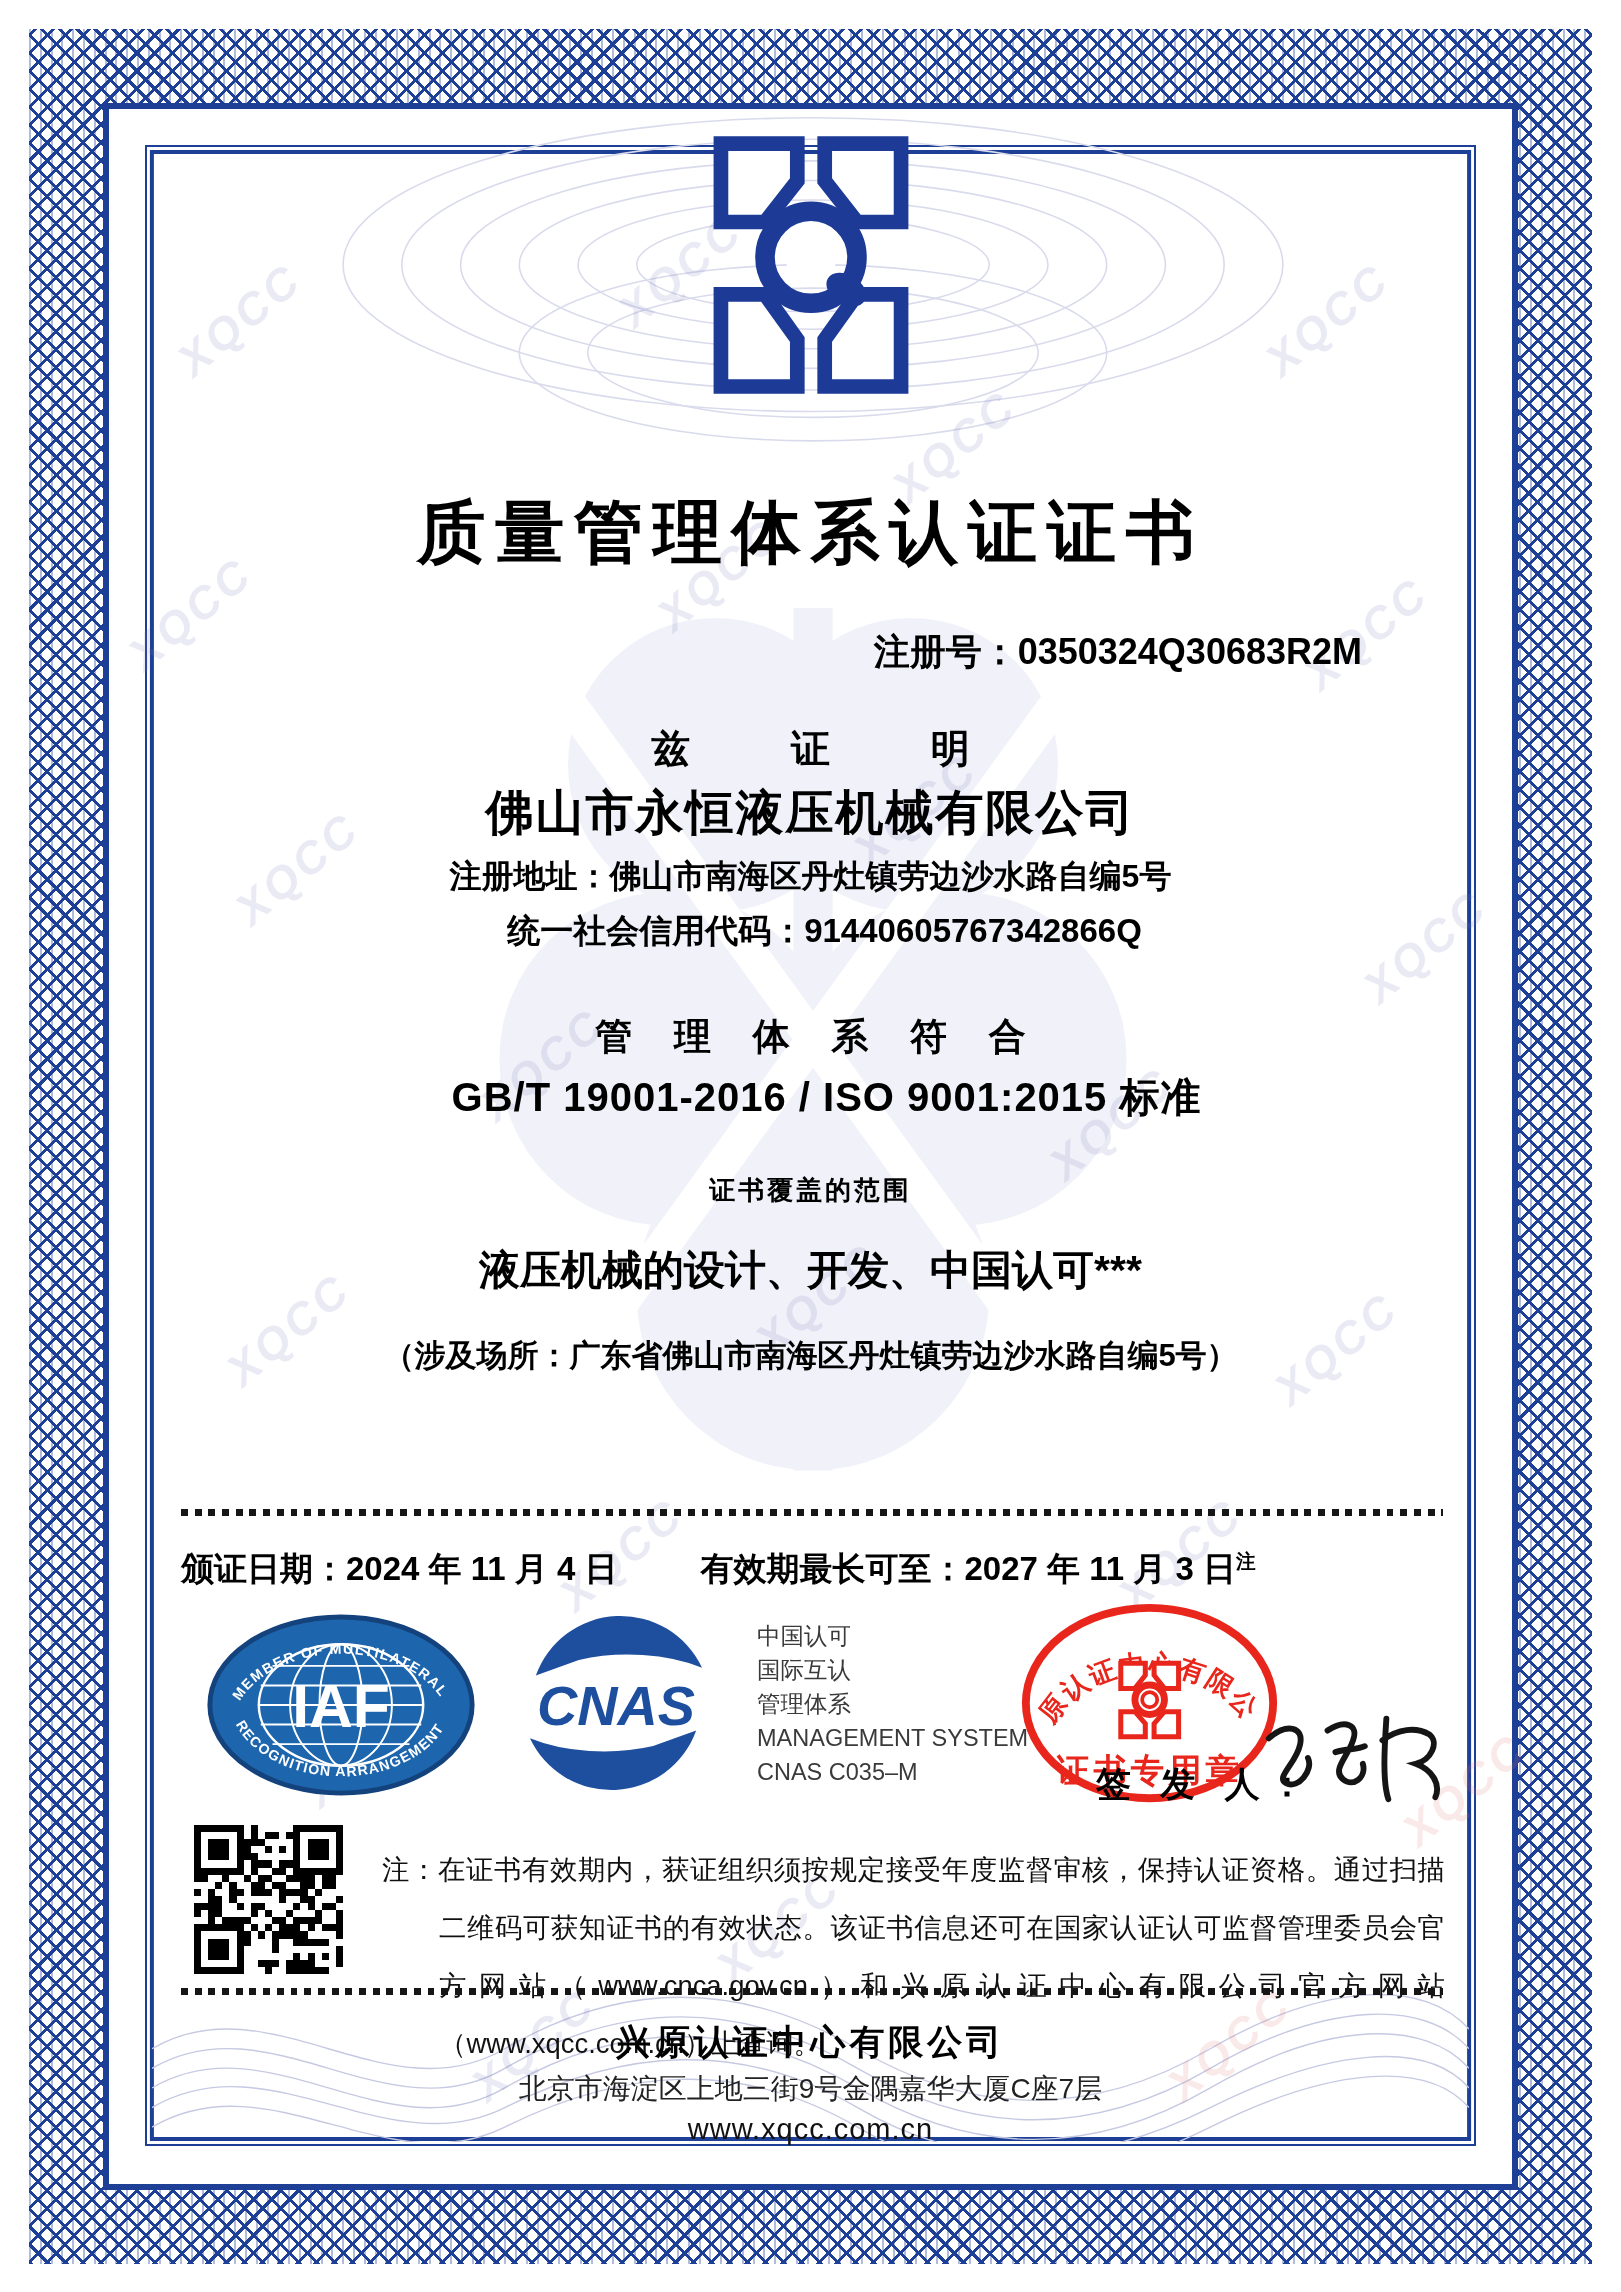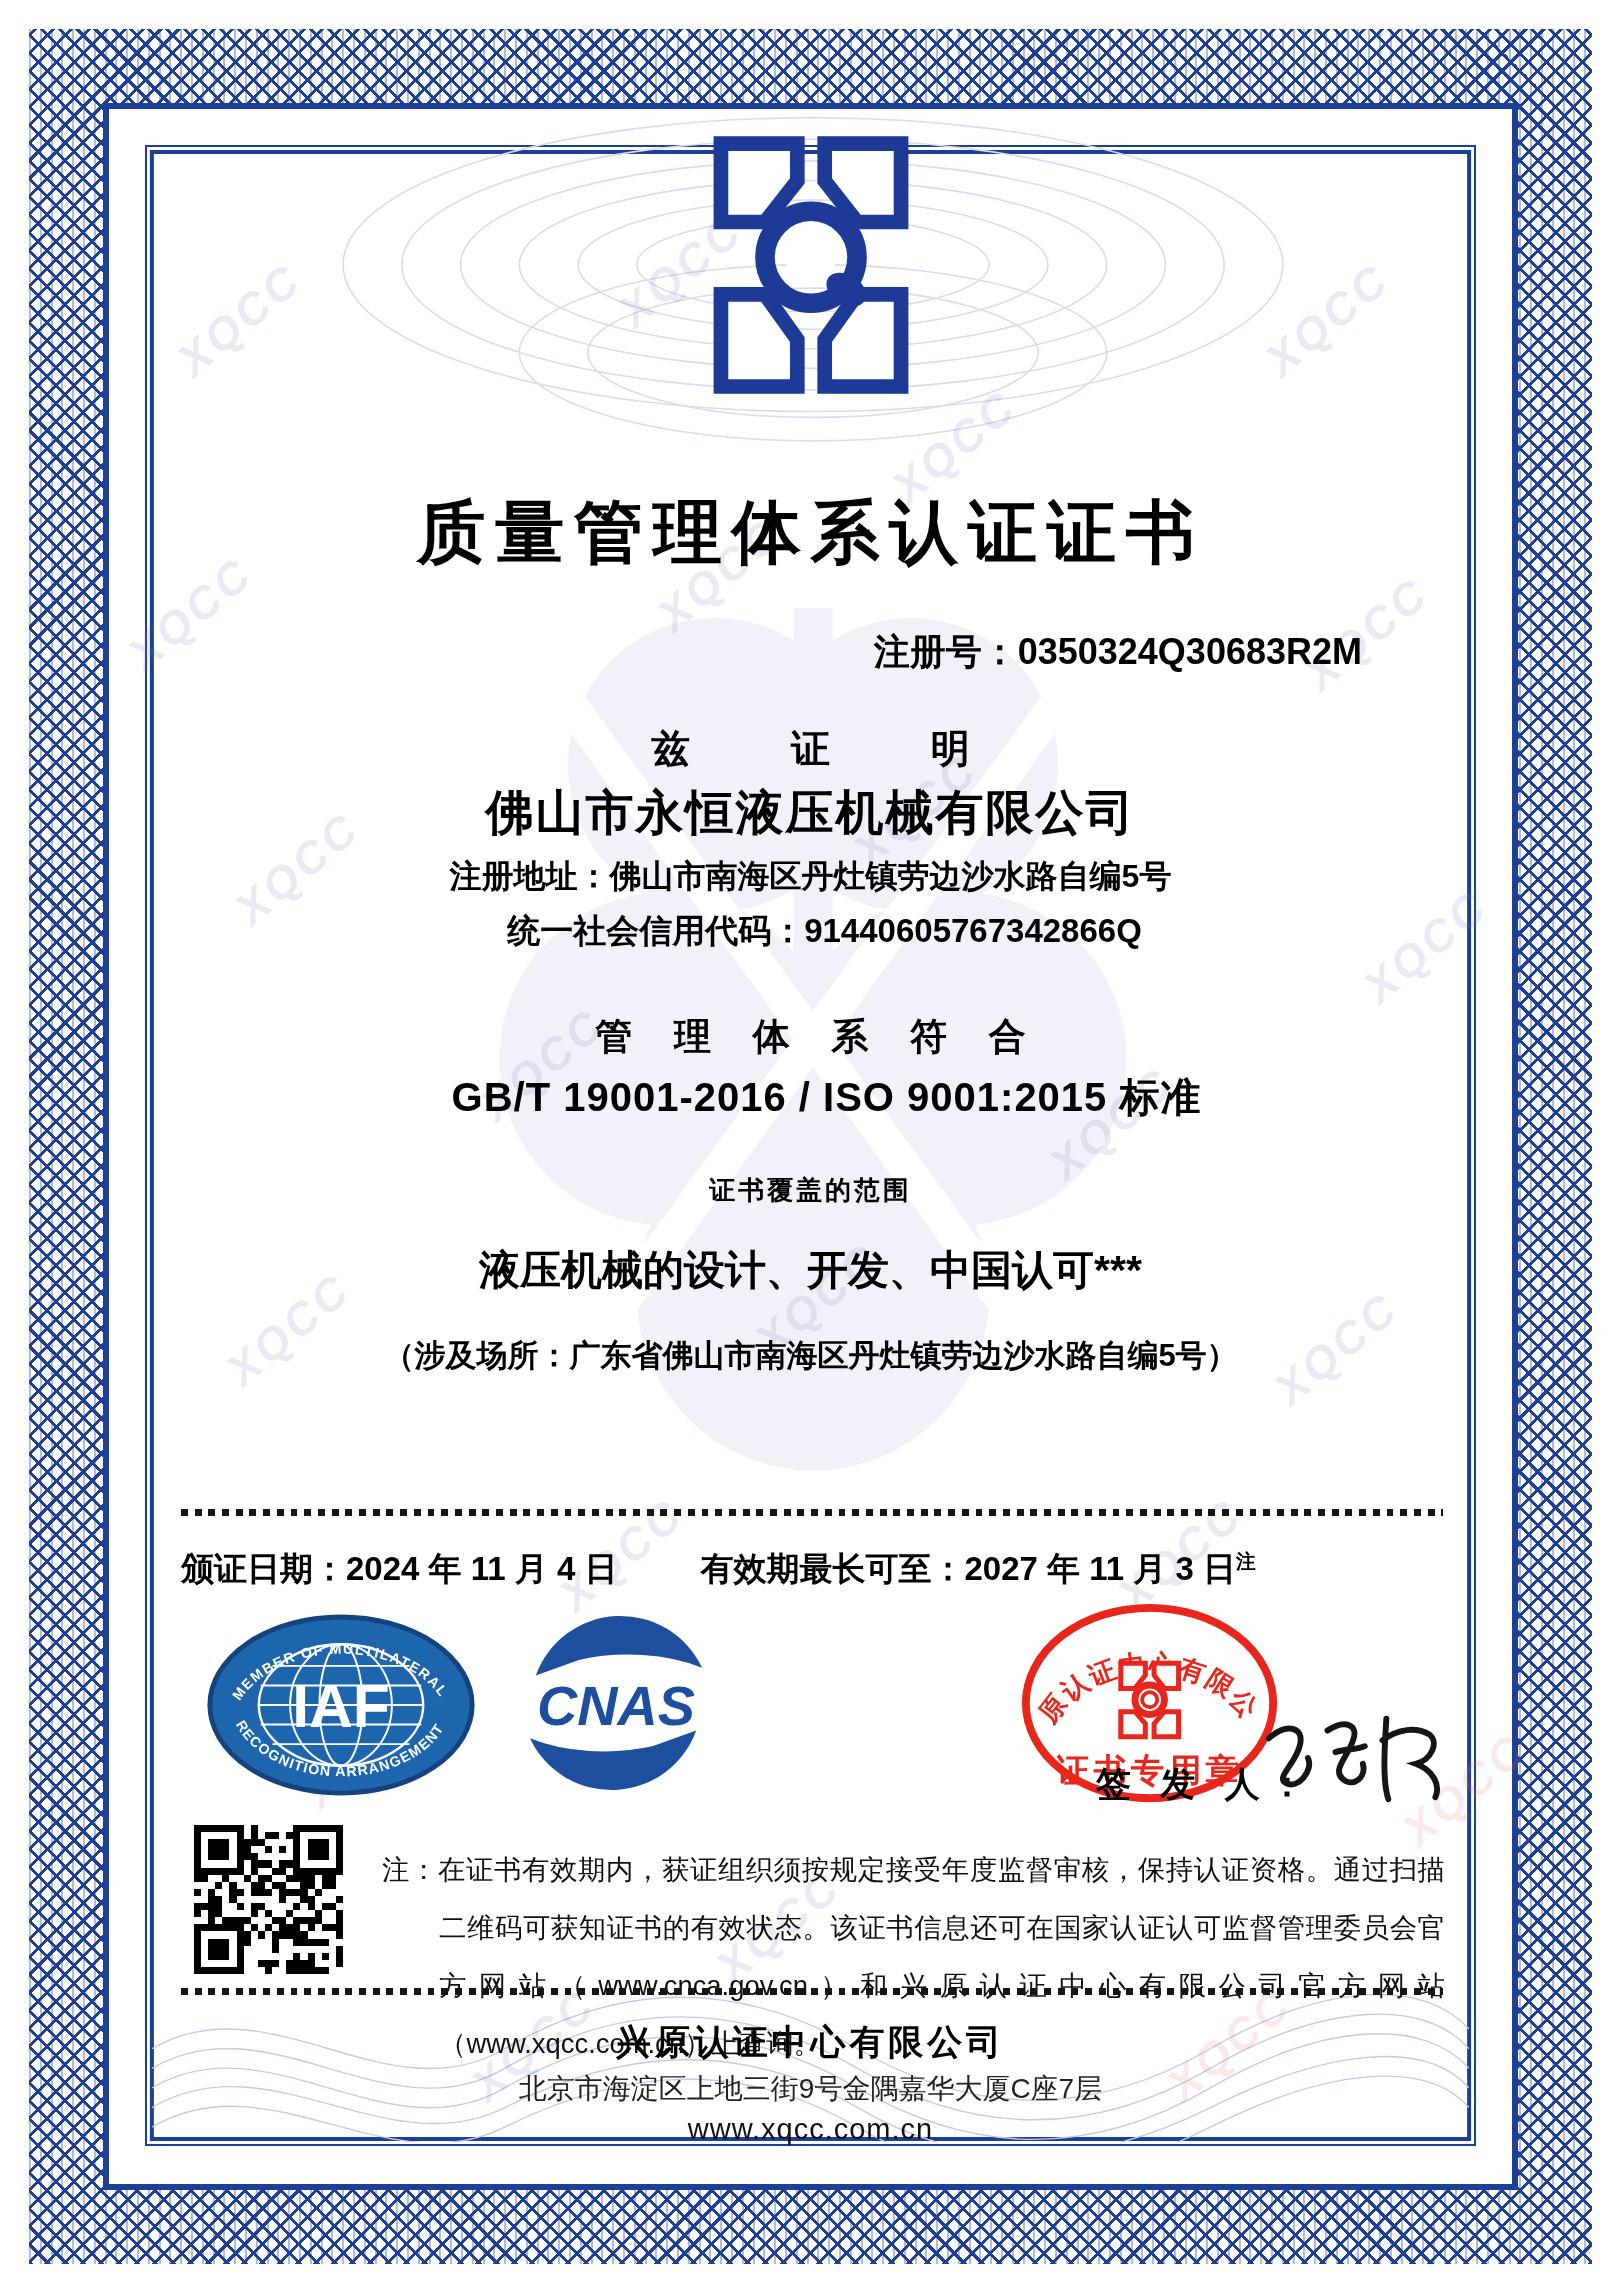--- a/index.html
+++ b/index.html
@@ -182,20 +182,27 @@
       <textPath href="#iafBot" startOffset="50%" text-anchor="middle">RECOGNITION ARRANGEMENT</textPath>
     </text>
   </svg>
 
   <svg class="abs" style="left:518px;top:1615px;" width="196" height="176" viewBox="0 0 200 180">
     <path d="M18,62 A92,92 0 0 1 188,54 A120,60 0 0 0 62,46 Z" fill="#1d4f9e"></path>
     <path d="M182,118 A92,92 0 0 1 12,126 A120,60 0 0 0 138,134 Z" fill="#1d4f9e"></path>
     <text x="100" y="112" text-anchor="middle" font-size="57" font-weight="bold" font-style="italic" fill="#1d4f9e" font-family="Liberation Sans, sans-serif">CNAS</text>
   </svg>
 
+  <div class="abs cnas-lines">
+    <div>中国认可</div>
+    <div>国际互认</div>
+    <div>管理体系</div>
+    <div>MANAGEMENT SYSTEM</div>
+    <div>CNAS C035–M</div>
+  </div>
 
   <svg class="abs" style="left:1017px;top:1600px;" width="265" height="211" viewBox="0 0 270 215">
     <defs>
       <path id="stampArc" d="M32,138 A108,88 0 0 1 238,134"></path>
     </defs>
     <ellipse cx="135" cy="105" rx="126" ry="97" fill="none" stroke="#e8261c" stroke-width="8"></ellipse>
     <text font-size="27" font-weight="bold" fill="#e8261c" letter-spacing="2" font-family="Liberation Sans, sans-serif">
       <textPath href="#stampArc" startOffset="50%" text-anchor="middle">兴原认证中心有限公司</textPath>
     </text>
     <g transform="translate(100,60) scale(0.32)" fill="#ffffff" stroke="#e8261c" stroke-width="16">

